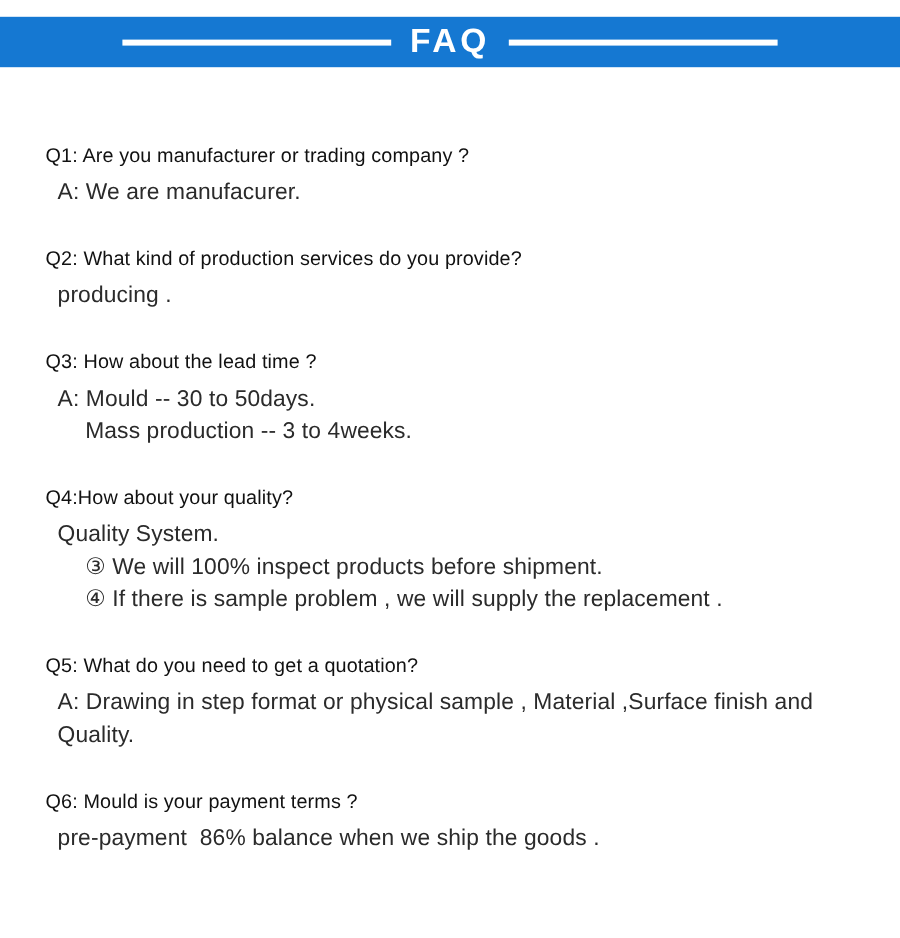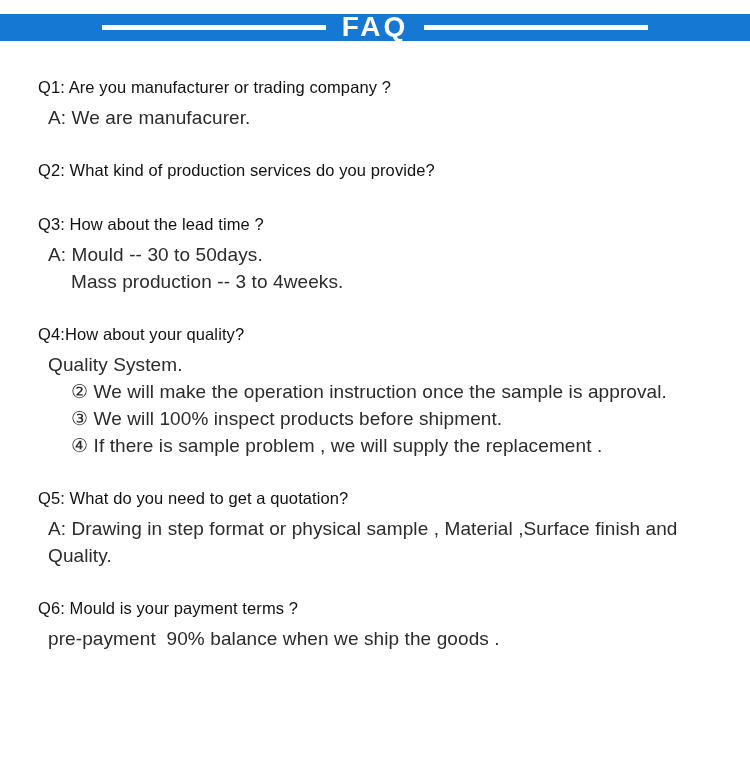--- a/index.html
+++ b/index.html
@@ -21,21 +21,21 @@
     font-family: "Liberation Sans", sans-serif;
     overflow: hidden;
   }
   .page {
     width: 750px;
     height: 782px;
     background: var(--page-bg);
   }
   .faq-header {
     margin-top: 14px;
-    height: 27px;
+    height: 42px;
     width: 750px;
     background: var(--header-bg);
     display: flex;
     align-items: center;
     justify-content: center;
     gap: 14px;
   }
   .header-rule {
     width: 224px;
     height: 5px;
@@ -47,20 +47,21 @@
     font-weight: bold;
     letter-spacing: 3px;
     line-height: 1;
     padding: 0 2px 2px 2px;
   }
   .faq-content {
     padding: 32px 40px 0 38px;
   }
   .faq-item {
     margin-bottom: 25px;
+    margin-top: 28px;
   }
   .faq-question {
     color: var(--question-text);
     font-size: 16.5px;
     line-height: 29px;
     margin-bottom: 2px;
     letter-spacing: 0.1px;
   }
   .faq-answers {
     padding-left: 10px;
@@ -92,49 +93,49 @@
       <div class="faq-item">
         <div class="faq-question">Q1: Are you manufacturer or trading company ?</div>
         <div class="faq-answers">
           <div class="answer-line">A: We are manufacurer.</div>
         </div>
       </div>
 
       <div class="faq-item">
         <div class="faq-question">Q2: What kind of production services do you provide?</div>
         <div class="faq-answers">
+          <div class="answer-line">producing .</div>
         </div>
       </div>
 
       <div class="faq-item">
         <div class="faq-question">Q3: How about the lead time ?</div>
         <div class="faq-answers">
           <div class="answer-line">A: Mould -- 30 to 50days.</div>
           <div class="answer-line indent">Mass production -- 3 to 4weeks.</div>
         </div>
       </div>
 
       <div class="faq-item">
         <div class="faq-question">Q4:How about your quality?</div>
         <div class="faq-answers">
           <div class="answer-line">Quality System.</div>
-          <div class="answer-line indent">② We will make the operation instruction once the sample is approval.</div>
           <div class="answer-line indent">③ We will 100% inspect products before shipment.</div>
           <div class="answer-line indent">④ If there is sample problem , we will supply the replacement .</div>
         </div>
       </div>
 
       <div class="faq-item">
         <div class="faq-question">Q5: What do you need to get a quotation?</div>
         <div class="faq-answers">
           <div class="answer-line">A: Drawing in step format or physical sample , Material ,Surface finish and Quality.</div>
         </div>
       </div>
 
       <div class="faq-item">
         <div class="faq-question">Q6: Mould is your payment terms ?</div>
         <div class="faq-answers">
-          <div class="answer-line">pre-payment  90% balance when we ship the goods .</div>
+          <div class="answer-line">pre-payment  86% balance when we ship the goods .</div>
         </div>
       </div>
     </div>
 
 </div>
 
 </body></html>

